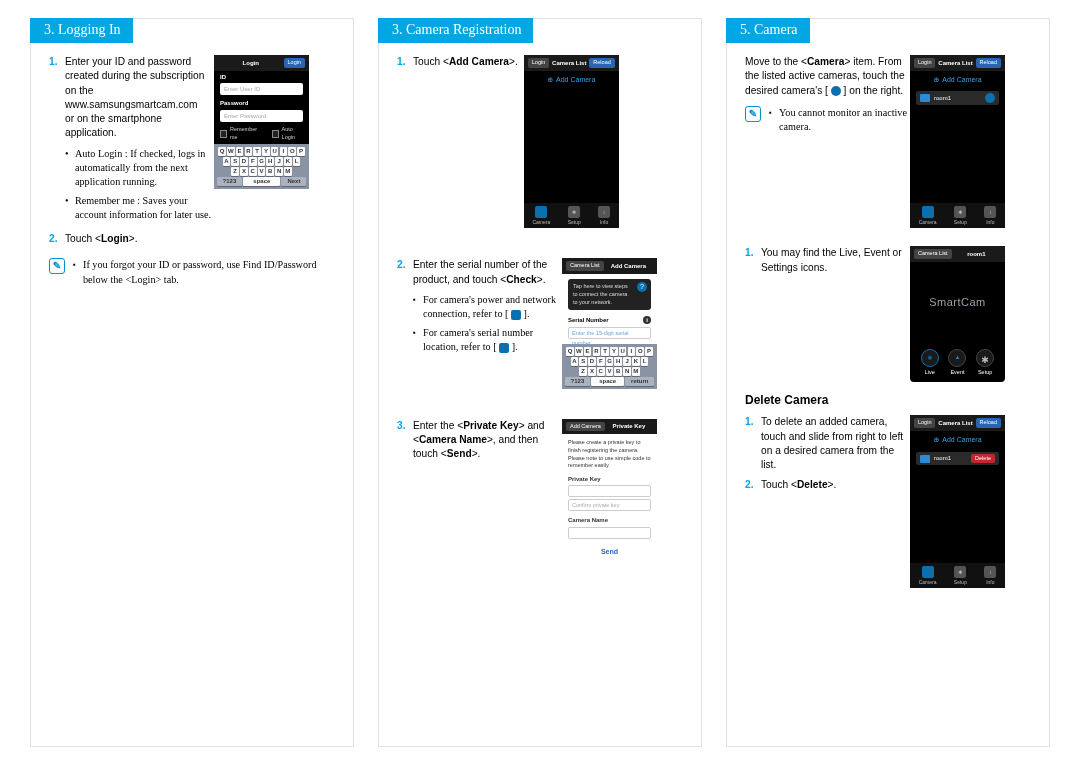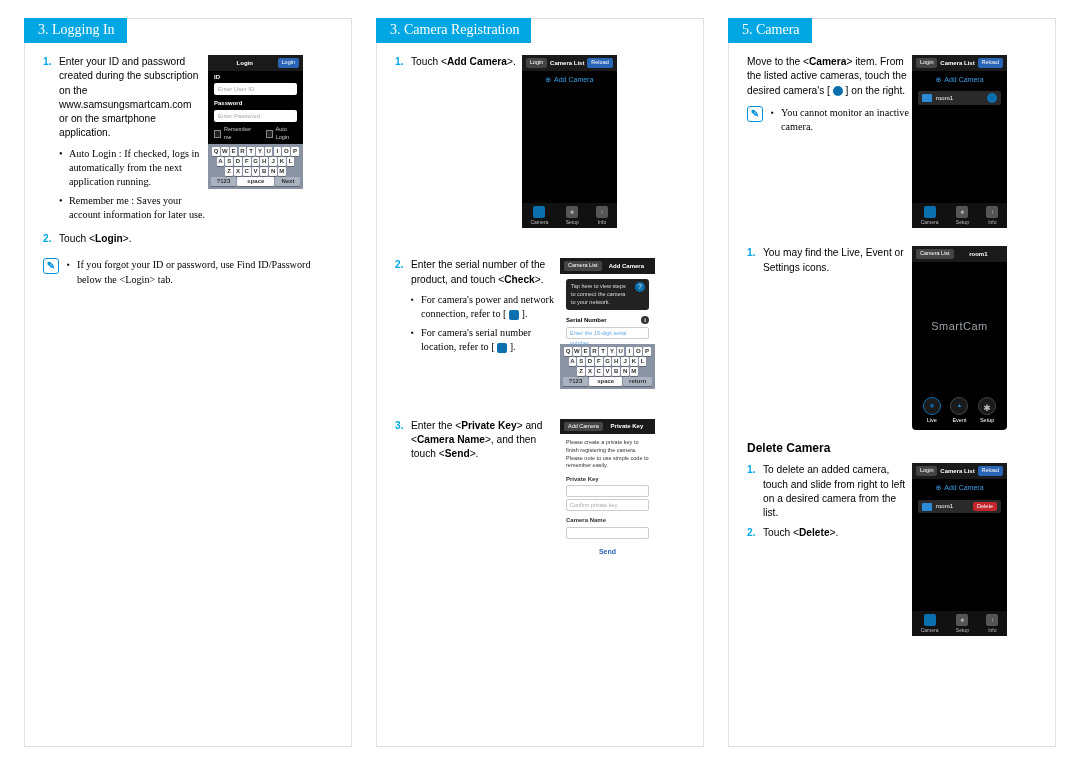--- a/index.html
+++ b/index.html
@@ -1,16 +1,16 @@
 <!DOCTYPE html>
 <html><head>
 <meta charset="utf-8">
 <style>
   html,body{margin:0;padding:0;background:#fff;font-family:Arial,Helvetica,sans-serif;color:#000;}
-  .page{width:1080px;height:765px;display:flex;gap:24px;padding:18px 24px;box-sizing:border-box;}
+  .page{width:1080px;height:765px;display:flex;gap:24px;padding:18px 30px;box-sizing:border-box;}
   .col{flex:1;border:1px solid #e0e0e0;background:#fff;position:relative;box-sizing:border-box;padding:0 0 12px 0;}
   .col-head{font-family:"Comic Sans MS","Segoe Script",cursive;color:#fff;background:#00a7e2;display:inline-block;padding:4px 12px 5px 14px;font-size:14px;margin:-1px 0 12px -1px;}
   .body{padding:0 18px;font-size:10.2px;line-height:1.4;}
   ol{margin:0;padding:0;list-style:none;}
   ol>li{display:flex;align-items:flex-start;margin-bottom:10px;}
   .num{color:#00a7e2;font-weight:bold;min-width:16px;}
   .txt{flex:1;margin-right:6px;}
   .txt b{font-weight:bold;}
   ul.bul{margin:6px 0 0 0;padding:0;list-style:none;font-family:Liberation Serif, serif;}
   ul.bul>li{position:relative;padding-left:10px;margin-bottom:4px;}
@@ -34,21 +34,21 @@
   .add-cam{color:#3aa0e6;text-align:center;padding:4px;font-size:7px;}
   .add-cam::before{content:"⊕";margin-right:3px;}
   .field{background:#fff;color:#aaa;border-radius:2px;padding:2px 4px;margin:2px 6px;font-size:6px;}
   .lbl{color:#fff;font-size:6px;padding:2px 6px 0;font-weight:bold;}
   .chk{display:flex;align-items:center;gap:3px;color:#ccc;font-size:5.5px;padding:2px 6px;}
   .chk .box{width:6px;height:6px;border:1px solid #888;background:#222;}
   .row-item{display:flex;align-items:center;background:#2a2a2a;margin:3px 6px;border-radius:2px;padding:2px 4px;font-size:6px;}
   .row-item .cam-ic{width:10px;height:8px;background:#2c8bd6;border-radius:1px;margin-right:4px;}
   .del-btn{background:#c1272d;color:#fff;border-radius:2px;padding:1px 4px;font-size:5.5px;margin-left:auto;}
   .subhead{font-weight:bold;font-size:12px;margin:4px 0 6px;}
-  .smartcam{height:184px;display:flex;flex-direction:column;}
+  .smartcam{height:136px;display:flex;flex-direction:column;}
   .sc-logo{flex:1;display:flex;align-items:center;justify-content:center;color:#9aa3aa;font-size:11px;font-family:Arial;letter-spacing:.5px;}
   .sc-btns{display:flex;justify-content:space-around;padding:5px 6px 6px;}
   .sc-btn{display:flex;flex-direction:column;align-items:center;color:#fff;font-size:5.5px;}
   .sc-btn .circ{width:16px;height:16px;border-radius:50%;background:#1a1a1a;border:1.5px solid #444;display:flex;align-items:center;justify-content:center;margin-bottom:2px;}
   .gear{width:8px;height:8px;}
   .gear::before{content:"✱";color:#bbb;font-size:9px;}
   .pk-body{background:#fff;color:#333;padding:5px 6px;font-size:6px;}
   .pk-body .lbl2{font-size:6px;font-weight:bold;margin-top:5px;}
   .pk-body .inp{border:1px solid #ccc;border-radius:2px;height:10px;margin-top:2px;padding:0 3px;color:#aaa;font-size:5.5px;line-height:10px;}
   .send{color:#2a64b4;text-align:center;font-size:7px;margin-top:8px;font-weight:bold;}

